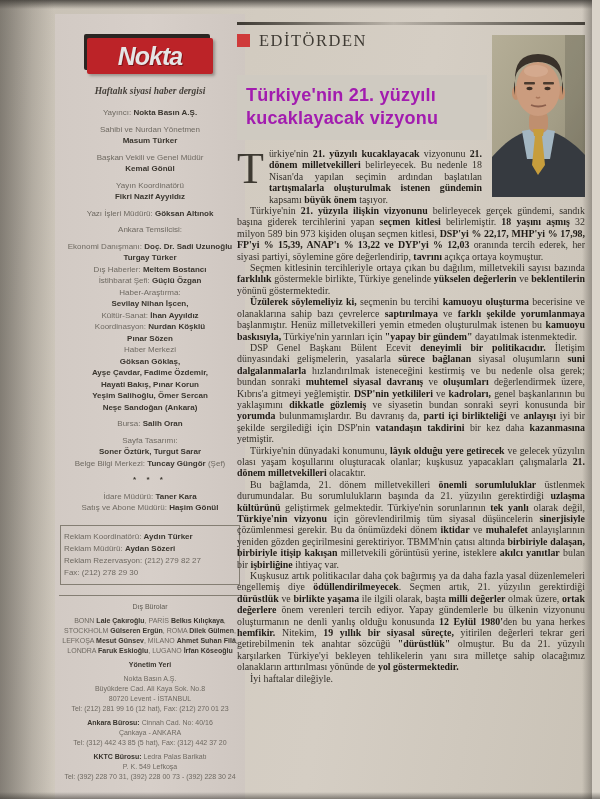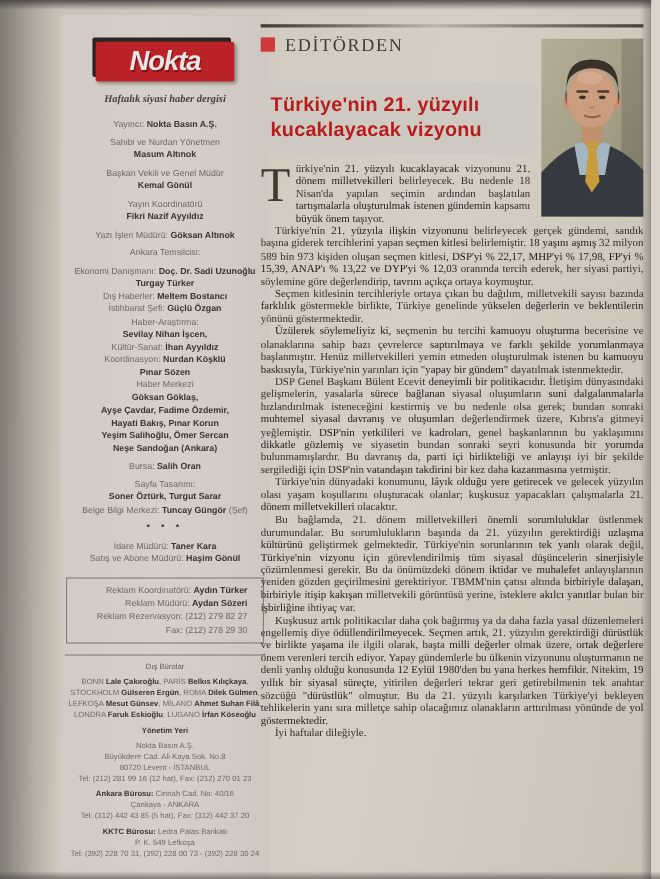--- a/index.html
+++ b/index.html
@@ -28,59 +28,59 @@
   .logo{width:126px;height:36px;margin:24px auto 0;background:var(--brand-red);
         display:flex;align-items:center;justify-content:center;border-radius:2px;
         box-shadow:-3px -4px 0 #2a2522, 2px 2px 3px rgba(40,36,32,.35);}
   .logo span{color:#e5e5e5;font:italic bold 25px/25px "Liberation Sans",sans-serif;letter-spacing:-1px;
              text-shadow:1px 1px 0 #7e1317;}
   .tagline{margin-top:12px;text-align:center;font:bold italic 9.5px/11px "Liberation Serif",serif;color:#45403a;}
   .m-lines{margin-top:10px;text-align:center;font:8px/11.5px "Liberation Sans",sans-serif;}
   .m-line .b{font-weight:bold;color:#3a362f;}
   .m-line.gap{margin-top:5px;}
   .m-line.stars{letter-spacing:4px;font-weight:bold;color:#3a362f;}
-  .ad-box{border:1px solid #847e73;margin:11px 1px 0;padding:5px 14px;text-align:right;
+  .ad-box{border:1px solid #847e73;margin:11px 1px 0;padding:5px 3px;text-align:left;
           font:8px/12px "Liberation Sans",sans-serif;}
   .ad-box .b{font-weight:bold;color:#3a362f;}
   .bureaus{border-top:1px solid #847e73;margin-top:10px;padding-top:6px;text-align:center;
            font:7px/10px "Liberation Sans",sans-serif;}
   .bureaus .m-line.gap{margin-top:4px;}
   .bureaus .b{font-weight:bold;color:#3a362f;}
   .bureaus .hdr{color:#5d5951;}
 
   
   .editorial{position:absolute;left:237px;top:0;width:348px;height:713px;}
   .top-rule{margin-top:22px;height:3px;background:linear-gradient(90deg,#3e3a33,#55504833 45%,#45413a);}
   .ed-row{margin-top:7px;height:17px;display:flex;align-items:center;}
   .ed-square{width:13px;height:13px;background:var(--accent-red);margin-right:9px;flex:none;}
   .ed-label{font:16.5px/17px "Liberation Serif",serif;color:#3f3b34;letter-spacing:1.5px;}
   .photo{float:right;width:93px;height:162px;margin:-14px 0 8px 10px;display:block;}
   .title-box{background:#cfcac1;width:250px;margin-top:26px;padding:9px 9px 10px;box-sizing:border-box;
-             font:bold 18px/23px "Liberation Sans",sans-serif;color:#b91c1c;letter-spacing:.2px;}
+             font:bold 18px/23px "Liberation Sans",sans-serif;color:#a21caf;letter-spacing:.2px;}
   .article{margin-top:8px;font:9.9px/11.4px "Liberation Serif",serif;color:#332f29;text-align:justify;}
   .article p{margin:0;text-indent:13px;}
   .article p.first{text-indent:0;}
-  .article .b{font-weight:normal;color:#1f1b16;}
+  .article .b{font-weight:bold;color:#1f1b16;}
   .dropcap{float:left;font:44px/38px "Liberation Serif",serif;color:#3e3a32;
            padding:2px 5px 0 0;height:44px;}
 </style>
 </head>
 <body>
 
 <div class="page">
 
   <div class="sidebar">
     <div class="logo">
       <span>Nokta</span>
     </div>
     <div class="tagline">Haftalık siyasi haber dergisi</div>
     <div class="m-lines">
         <div class="m-line"><span>Yayıncı: </span><span class="b">Nokta Basın A.Ş.</span></div>
         <div class="m-line gap"><span>Sahibi ve Nurdan Yönetmen</span></div>
-        <div class="m-line"><span class="b">Masum Altınok</span></div>
+        <div class="m-line"><span class="b">Masum Türker</span></div>
         <div class="m-line gap"><span>Başkan Vekili ve Genel Müdür</span></div>
         <div class="m-line"><span class="b">Kemal Gönül</span></div>
         <div class="m-line gap"><span>Yayın Koordinatörü</span></div>
         <div class="m-line"><span class="b">Fikri Nazif Ayyıldız</span></div>
         <div class="m-line gap"><span>Yazı İşleri Müdürü: </span><span class="b">Göksan Altınok</span></div>
         <div class="m-line gap"><span>Ankara Temsilcisi:</span></div>
         <div class="m-line gap"><span>Ekonomi Danışmanı: </span><span class="b">Doç. Dr. Sadi Uzunoğlu</span></div>
         <div class="m-line"><span class="b">Turgay Türker</span></div>
         <div class="m-line"><span>Dış Haberler: </span><span class="b">Meltem Bostancı</span></div>
         <div class="m-line"><span>İstihbarat Şefi: </span><span class="b">Güçlü Özgan</span></div>

